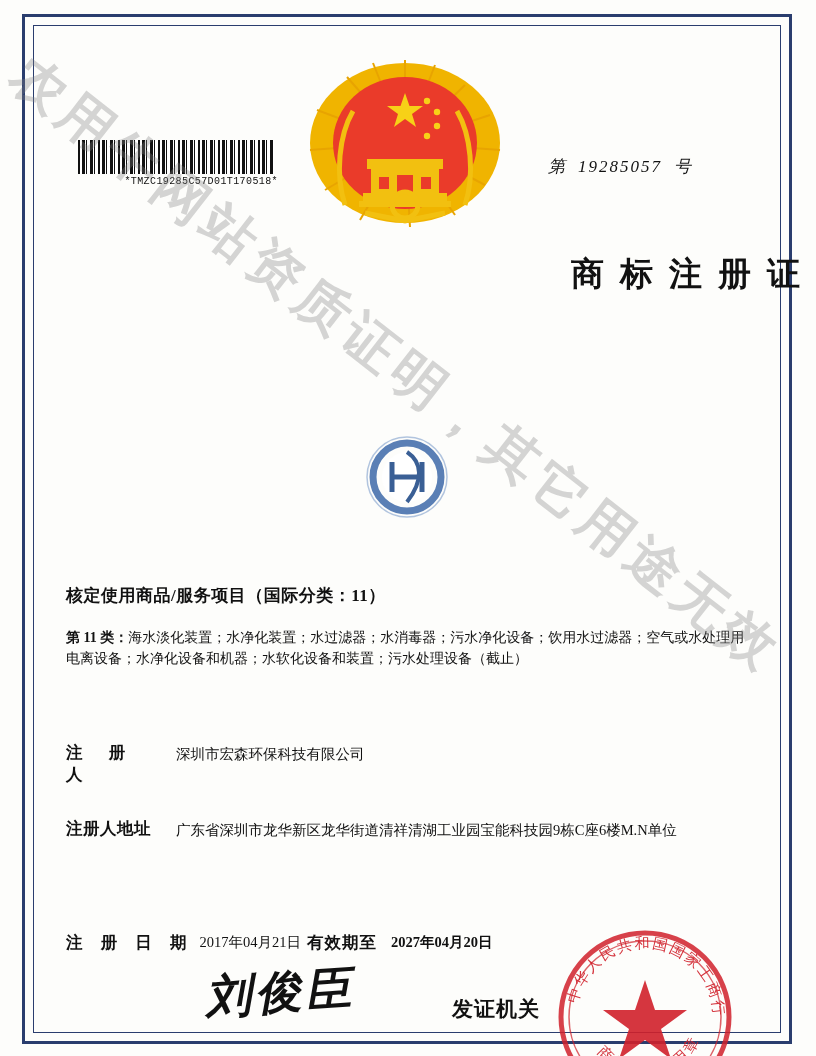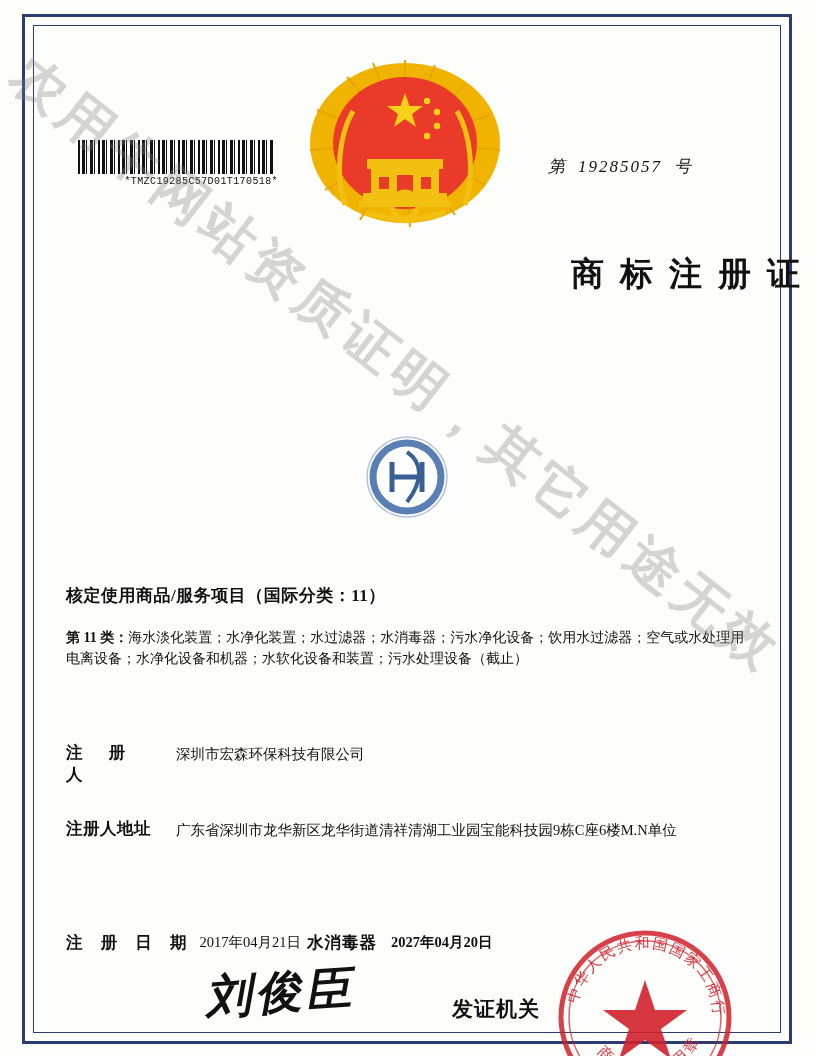--- a/index.html
+++ b/index.html
@@ -307,21 +307,21 @@
 
   <div class="row r-registrant">
     <span class="label label-spaced">注 册 人</span><span class="value">深圳市宏森环保科技有限公司</span>
   </div>
 
   <div class="row r-address">
     <span class="label">注册人地址</span><span class="value">广东省深圳市龙华新区龙华街道清祥清湖工业园宝能科技园9栋C座6楼M.N单位</span>
   </div>
 
   <div class="row r-dates">
-    <span class="label">注 册 日 期</span><span class="value">2017年04月21日</span><span class="label" style="letter-spacing:1px;">水消毒器</span><span class="value" style="padding-left:14px;font-weight:bold;">2027年04月20日</span>
+    <span class="label">注 册 日 期</span><span class="value">2017年04月21日</span><span class="label" style="letter-spacing:1px;">有效期至</span><span class="value" style="padding-left:14px;font-weight:bold;">2027年04月20日</span>
   </div>
 
   <div class="signature">刘俊臣</div>
 
   <div class="issuer">发证机关</div>
 
   <div class="seal">
     <svg viewBox="0 0 178 178" width="178" height="178">
       <circle cx="89" cy="89" r="84" fill="none" stroke="#d0202a" stroke-width="5" opacity="0.85"></circle>
       <circle cx="89" cy="89" r="76" fill="none" stroke="#d0202a" stroke-width="1.5" opacity="0.7"></circle>

